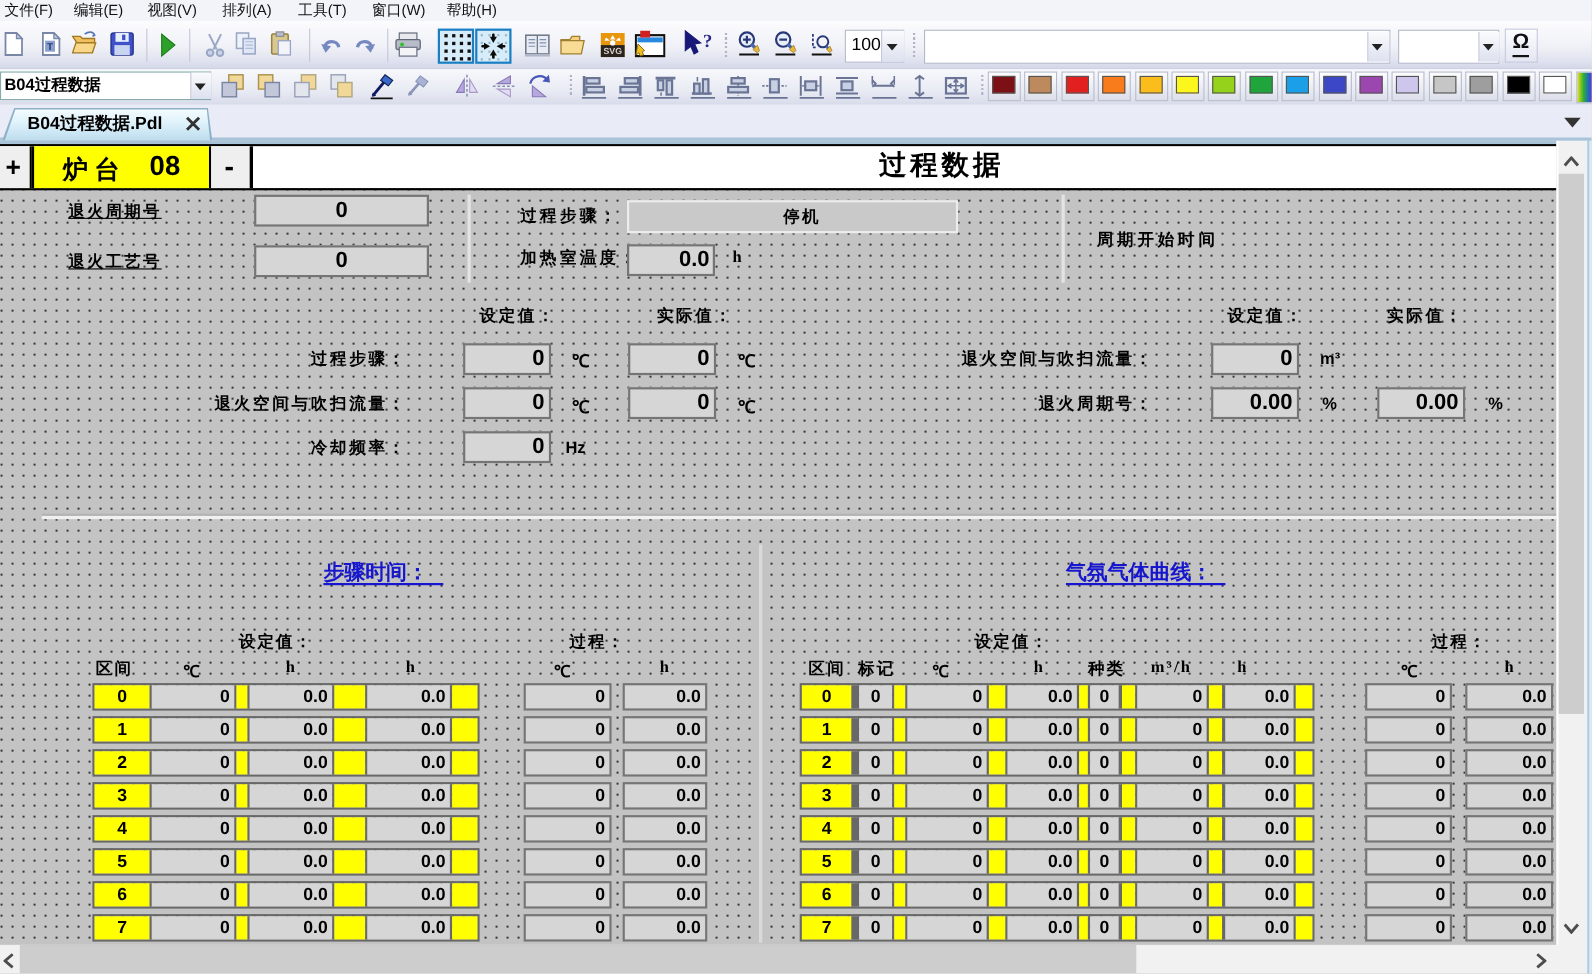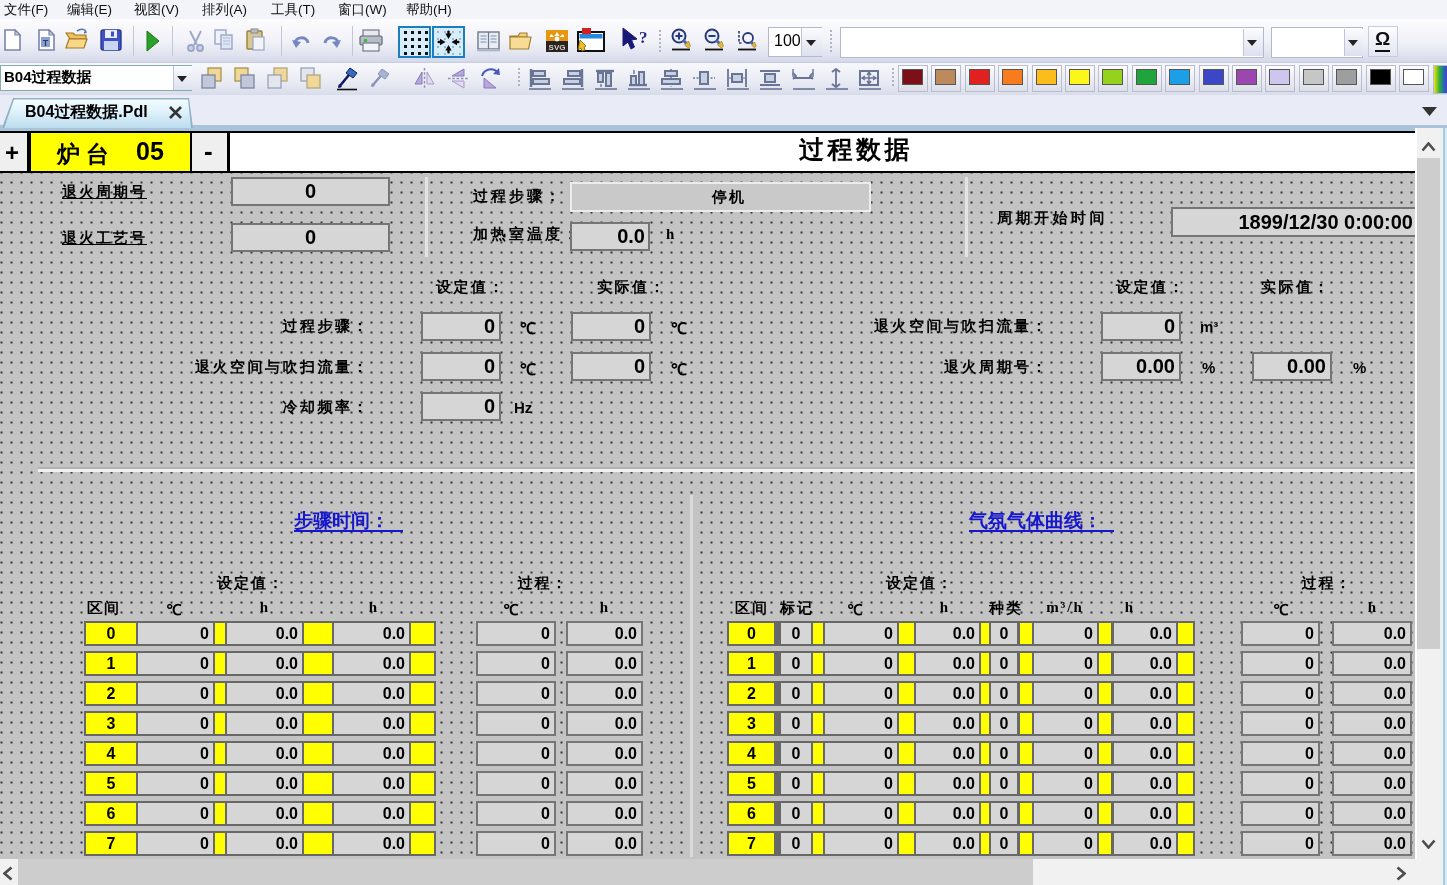--- a/index.html
+++ b/index.html
@@ -383,38 +383,37 @@
 <div class="ab" style="left:0;top:128px;width:1415px;height:731px;background:#c3c3c3;overflow:hidden;" id="cv">
 <div class="ab" style="left:0;top:45px;width:1415px;height:686px;background-image:radial-gradient(circle at 1px 1px,#353535 0 1px,rgba(0,0,0,0) 1.01px);background-size:10px 10px;background-position:0.5px 8.5px;"></div>
 <div class="ab" style="left:0;top:0;width:1415px;height:3px;background:#a9c4d9;"></div>
 <div class="ab" style="left:0;top:3px;width:1415px;height:2px;background:#000;"></div>
 <div class="ab" style="left:0;top:5px;width:1415px;height:38px;background:#fff;"></div>
 <div class="ab" style="left:0;top:43px;width:1415px;height:2px;background:#000;"></div>
 <div class="ab" style="left:0;top:5px;width:27px;height:38px;background:#efefef;border-right:2px solid #000;"></div>
 <div class="lbl" style="left:5px;top:11px;font-size:24px;">+</div>
 <div class="ab" style="left:29px;top:5px;width:163px;height:38px;background:#ffff00;border-left:2px solid #000;border-right:2px solid #000;box-sizing:border-box;"></div>
 <div class="lbl" style="left:57px;top:11px;font-size:23px;letter-spacing:6px;">炉台</div>
-<div class="lbl" style="left:136px;top:9px;font-size:25px;">05</div>
+<div class="lbl" style="left:136px;top:9px;font-size:25px;">08</div>
 <div class="ab" style="left:192px;top:5px;width:35px;height:38px;background:#efefef;border-right:3px solid #000;box-sizing:content-box;"></div>
 <div class="lbl" style="left:204px;top:8px;font-size:26px;">-</div>
 <div class="lbl" style="left:799px;top:5px;font-size:25px;letter-spacing:3.5px;font-family:'Liberation Serif',serif;">过程数据</div>
 <div class="lbl" style="left:62px;top:55px;font-size:15px;letter-spacing:2px;text-decoration:underline;font-family:'Liberation Serif',serif;">退火周期号</div>
 <div class="box" style="left:231px;top:49px;width:159px;height:29px;font-size:20px;text-align:center;line-height:25px;">0</div>
 <div class="lbl" style="left:62px;top:101px;font-size:15px;letter-spacing:2px;text-decoration:underline;font-family:Liberation Sans, sans-serif;">退火工艺号</div>
 <div class="box" style="left:231px;top:95px;width:159px;height:29px;font-size:20px;text-align:center;line-height:25px;">0</div>
 <div class="ab" style="left:425px;top:49px;width:3px;height:80px;background:#e3e3e3;"></div>
 <div class="lbl" style="left:473px;top:59px;font-size:15px;letter-spacing:3px;font-family:'Liberation Serif',serif;">过程步骤：</div>
 <div class="ab" style="left:570px;top:54px;width:301px;height:30px;background:#c9c9c9;border:2px solid #ececec;box-sizing:border-box;"></div>
 <div class="lbl" style="left:712px;top:60px;font-size:15px;letter-spacing:2px;font-family:'Liberation Serif',serif;">停机</div>
 <div class="lbl" style="left:473px;top:97px;font-size:15px;letter-spacing:3px;font-family:'Liberation Serif',serif;">加热室温度：</div>
 <div class="box" style="left:570px;top:94px;width:80px;height:29px;font-size:20px;text-align:right;line-height:25px;padding-right:3px;">0.0</div>
 <div class="lbl" style="left:666px;top:98px;font-size:15px;font-family:'Liberation Serif',serif;">h</div>
 <div class="ab" style="left:965px;top:49px;width:3px;height:80px;background:#e3e3e3;"></div>
 <div class="lbl" style="left:997px;top:81px;font-size:15px;letter-spacing:3.5px;font-family:'Liberation Serif',serif;">周期开始时间</div>
-<div class="box" style="left:1171px;top:79px;width:252px;height:30px;font-size:20px;text-align:right;line-height:26px;padding-right:8px;">1899/12/30 0:00:00</div>
 <div class="lbl" style="left:436px;top:150px;font-size:15px;letter-spacing:2.5px;font-family:'Liberation Serif',serif;">设定值：</div>
 <div class="lbl" style="left:597px;top:150px;font-size:15px;letter-spacing:2.5px;font-family:'Liberation Serif',serif;">实际值：</div>
 <div class="lbl" style="left:1116px;top:150px;font-size:15px;letter-spacing:2.5px;font-family:'Liberation Serif',serif;">设定值：</div>
 <div class="lbl" style="left:1261px;top:150px;font-size:15px;letter-spacing:2.5px;font-family:'Liberation Serif',serif;">实际值：</div>
 <div class="lbl" style="right:1045px;top:189px;font-size:15px;letter-spacing:2.5px;font-family:'Liberation Serif',serif;">过程步骤：</div>
 <div class="lbl" style="right:1045px;top:230px;font-size:15px;letter-spacing:2.5px;font-family:'Liberation Serif',serif;">退火空间与吹扫流量：</div>
 <div class="lbl" style="right:1045px;top:270px;font-size:15px;letter-spacing:2.5px;font-family:'Liberation Serif',serif;">冷却频率：</div>
 <div class="lbl" style="right:366px;top:189px;font-size:15px;letter-spacing:2.5px;font-family:'Liberation Serif',serif;">退火空间与吹扫流量：</div>
 <div class="lbl" style="right:366px;top:230px;font-size:15px;letter-spacing:2.5px;font-family:'Liberation Serif',serif;">退火周期号：</div>
 <div class="box" style="left:421px;top:184px;width:80px;height:29px;font-size:20px;text-align:right;line-height:25px;padding-right:4px;">0</div>

